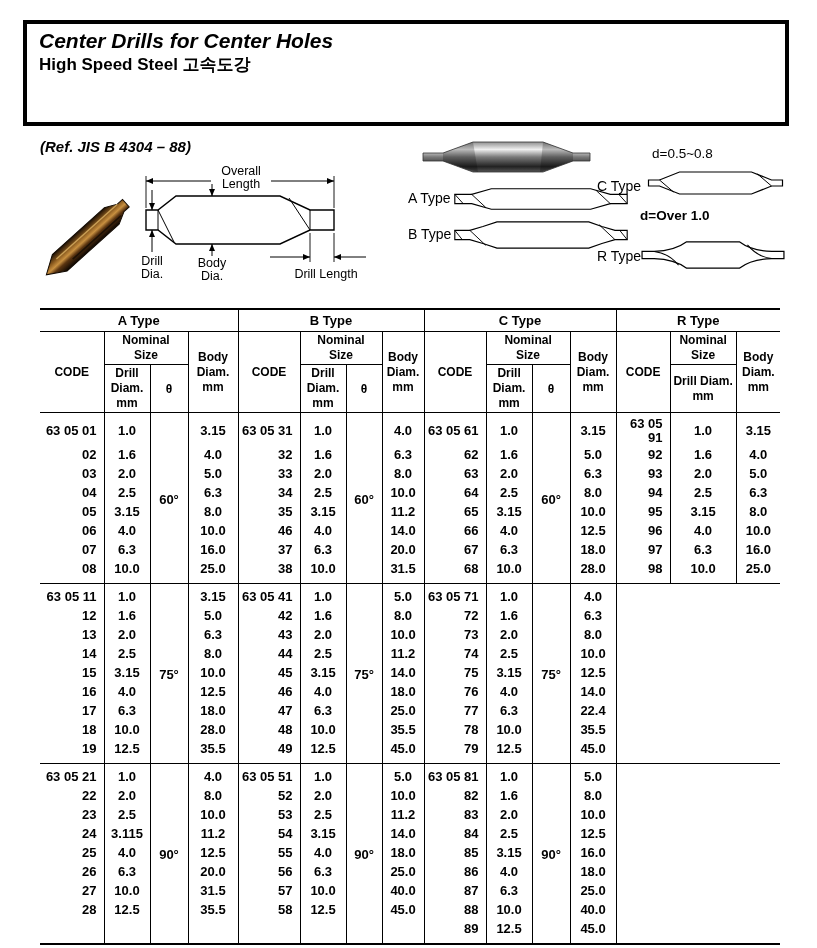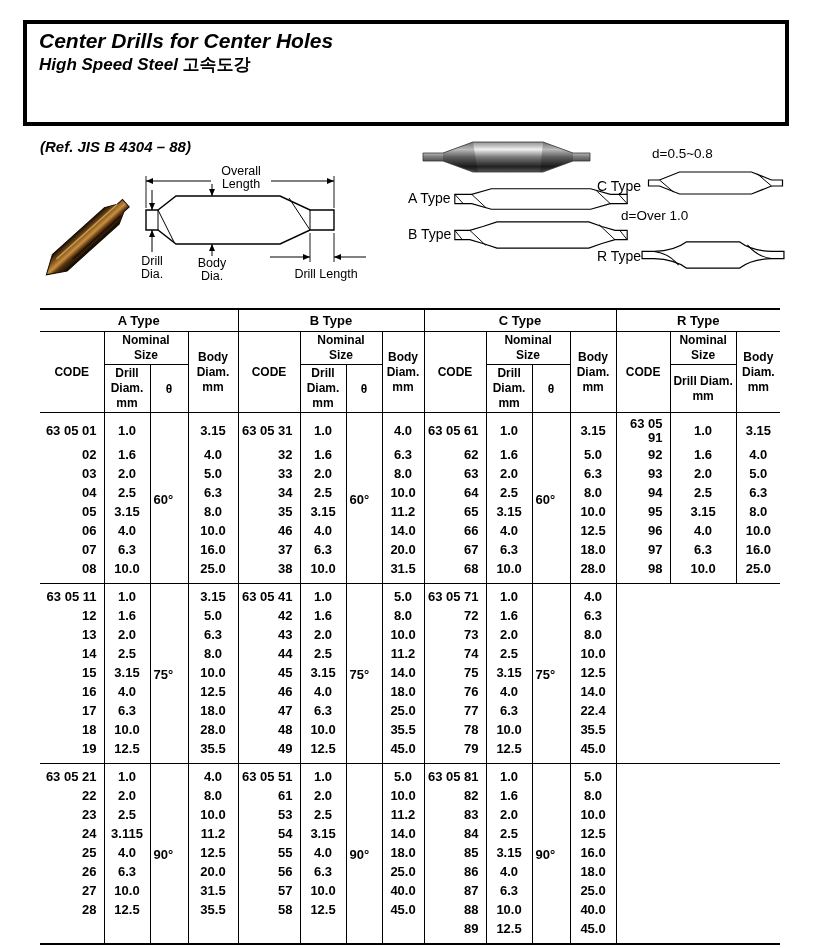--- a/index.html
+++ b/index.html
@@ -6,21 +6,21 @@
   body{font-family:"Liberation Sans",sans-serif;color:#000;}
   .page{position:relative;width:817px;height:948px;background:#fff;overflow:hidden;}
 
   
   .header-box{position:absolute;left:23px;top:20px;width:758px;height:98px;
     border:4px solid #000;background:#fff;}
   .header-left{position:absolute;left:12px;top:4px;}
   .title-en{font-size:21px;font-weight:bold;font-style:italic;line-height:1.25;}
   .title-ko{font-size:19px;font-weight:bold;line-height:1.3;}
   .title-sub{font-size:17px;font-weight:bold;line-height:1.3;}
-  .title-sub .en{font-style:italic;}
+  .title-sub .en{}
   .header-right{position:absolute;left:390px;top:6px;line-height:1.42;}
   .hr1{font-size:15px;}
   .hr2,.hr3,.hr4{font-size:13.5px;}
 
   .ref-note{position:absolute;left:40px;top:138px;font-size:15px;
     font-weight:bold;font-style:italic;}
 
   
   .diagram-band{position:absolute;left:0;top:130px;width:817px;height:178px;}
   .abs{position:absolute;}
@@ -35,21 +35,21 @@
   .spec .no-r{border-right:none;}
   .spec th{font-weight:bold;font-size:12px;text-align:center;vertical-align:middle;padding:1px 0;}
   .group-row th{border-top:2px solid #000;border-bottom:1.5px solid #000;
     font-size:13px;padding:3px 0;}
   .h-nominal{border-bottom:1.5px solid #000;white-space:pre;line-height:1.25;padding:2px 0;}
   .h-drill,.h-body{white-space:pre;line-height:1.25;}
   .h-drill{padding:4px 0 6px;}
   .spec td{font-size:13px;font-weight:bold;height:19px;line-height:1.1;padding:0 3px;}
   .col-code{text-align:right;padding-right:7px !important;}
   .col-drill,.col-body{text-align:center;}
-  .col-theta{text-align:left;vertical-align:middle;font-size:13px;}
+  .col-theta{text-align:center;vertical-align:middle;font-size:13px;}
   .empty-block{border-right:none;}
   .spec tr.first td{border-top:1.5px solid #000;padding-top:4px;}
   .spec tr.last td{padding-bottom:4px;}
 </style>
 </head>
 <body>
 
 <div class="page">
 
   <div class="header-box">
@@ -155,21 +155,21 @@
 
     <div class="abs d-note" style="left:652px;top:16px;">d=0.5~0.8</div>
 
     <div class="abs type-label" style="left:597px;top:48px;">C Type</div>
     <svg class="abs" style="left:643px;top:36px;" width="145" height="34" viewBox="0 0 140 34">
       <path d="M3,14 L14,14 L34,6 L106,6 L126,14 L137,14 L137,20 L126,20 L106,28 L34,28 L14,20 L3,20 Z" fill="#fff" stroke="#000" stroke-width="1.2"></path>
       <line x1="14" y1="14" x2="28" y2="26" stroke="#000" stroke-width="1"></line>
       <line x1="126" y1="20" x2="112" y2="8" stroke="#000" stroke-width="1"></line>
     </svg>
 
-    <div class="abs d-note" style="left:621px;top:78px;">d=Over  1.0</div>
+    <div class="abs d-note" style="left:640px;top:78px;font-weight:bold;">d=Over  1.0</div>
 
     <div class="abs type-label" style="left:597px;top:118px;">R Type</div>
     <svg class="abs" style="left:638px;top:96px;" width="150" height="58" viewBox="0 0 148 56">
       <path d="M4,24.5 L16,24.5 Q36,24 48,15 L100,15 Q112,24 132,24.5 L144,24.5 L144,31.5 L132,31.5 Q112,32 100,41 L48,41 Q36,32 16,31.5 L4,31.5 Z" fill="#fff" stroke="#000" stroke-width="1.2"></path>
       <path d="M16,24.5 Q30,26 40,38" fill="none" stroke="#000" stroke-width="1"></path>
       <path d="M132,31.5 Q118,30 108,18" fill="none" stroke="#000" stroke-width="1"></path>
     </svg>
   </div>
 
   <table class="spec" id="spec-table">
@@ -475,21 +475,21 @@
           <td class="col-code">63 05 81</td>
           <td class="col-drill">1.0</td>
           <td class="col-theta" rowspan="9">90°</td>
           <td class="col-body">5.0</td>
           <td class="empty-block no-r" colspan="3" rowspan="9"></td>
         </tr>
         <tr>
           <td class="col-code">22</td>
           <td class="col-drill">2.0</td>
           <td class="col-body">8.0</td>
-          <td class="col-code">61</td>
+          <td class="col-code">52</td>
           <td class="col-drill">2.0</td>
           <td class="col-body">10.0</td>
           <td class="col-code">82</td>
           <td class="col-drill">1.6</td>
           <td class="col-body">8.0</td>
         </tr>
         <tr>
           <td class="col-code">23</td>
           <td class="col-drill">2.5</td>
           <td class="col-body">10.0</td>

